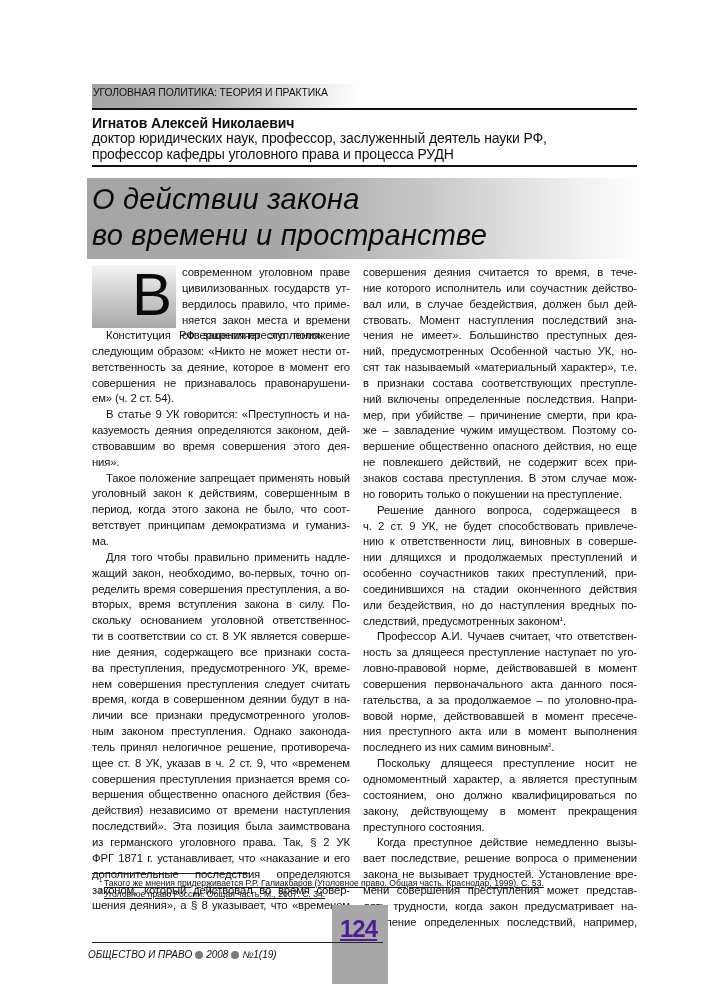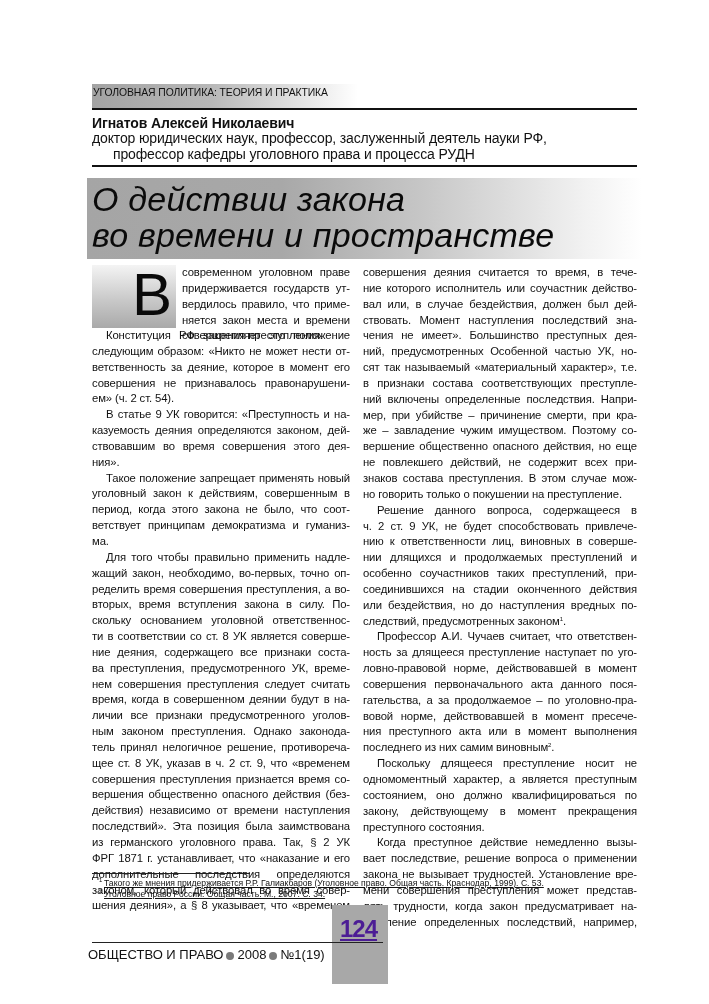--- a/index.html
+++ b/index.html
@@ -7,65 +7,65 @@
          font-family: "Liberation Sans", sans-serif; color: #111; }
   .abs { position: absolute; }
   .section-bar { left: 92px; top: 84px; width: 265px; height: 26px;
     background: linear-gradient(to right, #a3a3a3 0%, #b8b8b8 45%, #ffffff 100%);
     font-size: 10.4px; line-height: 17px; padding-left: 1px; color: #111; letter-spacing: -0.1px; white-space: nowrap; }
   .rule { background: #111; height: 2px; }
   .author-name { left: 92px; top: 116px; font-weight: bold; font-size: 14px; line-height: 14px; letter-spacing: -0.1px; }
   .author-cred { left: 92px; font-size: 14px; line-height: 14px; white-space: nowrap; letter-spacing: -0.15px; }
   .title-box { left: 87px; top: 178px; width: 555px; height: 81px;
     background: linear-gradient(to right, #a5a5a5 0%, #a8a8a8 35%, #c6c6c6 60%, #f2f2f2 90%, #ffffff 100%); }
-  .title-line { left: 92px; font-style: italic; font-size: 34px; line-height: 36px; white-space: nowrap; color: #0a0a0a; letter-spacing: 0.2px; text-align: center; }
+  .title-line { left: 92px; font-style: italic; font-size: 29px; line-height: 36px; white-space: nowrap; color: #0a0a0a; letter-spacing: 0.2px; text-align: center; }
   .dropcap { left: 92px; top: 265px; width: 84px; height: 63px;
     background: linear-gradient(to bottom, #f4f4f4 0%, #c9c9c9 55%, #a9a9a9 100%); }
   .dropcap-letter { position: absolute; right: 4px; top: -2px; font-size: 60px; line-height: 64px; color: #0a0a0a; }
   .col { font-size: 11.3px; line-height: 15.85px; color: #111; letter-spacing: -0.12px; }
   .col .ln { display: block; white-space: nowrap; text-align: justify; text-align-last: justify; height: 15.85px; overflow: visible; }
   .col .ln.last { text-align-last: left; }
   .col .ln.ind { padding-left: 14px; }
   .col-left-top { left: 182px; top: 265px; width: 168px; }
   .col-left { left: 92px; top: 328px; width: 258px; }
   .col-right { left: 363px; top: 265px; width: 274px; }
   sup { font-size: 6px; line-height: 0; vertical-align: 4px; }
   .fn-rule { left: 92px; top: 873px; width: 158px; height: 1px; background: #222; }
   .fn { left: 104px; font-size: 8.6px; line-height: 11px; white-space: nowrap; color: #111; text-decoration: underline; }
   .fn .fnnum { position: absolute; left: -5px; top: -3px; font-size: 6px; }
   .page-box { left: 332px; top: 905px; width: 56px; height: 79px; background: #a8a8a8; }
   .page-num { position: absolute; left: 8px; top: 10px; font-weight: bold; font-size: 24px; letter-spacing: -1px; color: #4c1d95; text-decoration: underline; }
   .footer-rule { left: 92px; top: 942px; width: 291px; height: 1px; background: #222; }
-  .footer { left: 88px; top: 948px; font-size: 13px; line-height: 13px; white-space: nowrap; color: #111; }
+  .footer { left: 88px; top: 948px; font-size: 10px; line-height: 13px; white-space: nowrap; color: #111; font-style: italic; }
   .dot { display: inline-block; width: 8px; height: 8px; border-radius: 50%; background: #7a7a7a; vertical-align: -0.5px; margin: 0 3px; }
 </style>
 </head>
 <body>
 
 <div class="abs section-bar">
   <span>УГОЛОВНАЯ ПОЛИТИКА: ТЕОРИЯ И ПРАКТИКА</span>
 </div>
 <div class="abs rule" style="left:92px; top:108px; width:545px;"></div>
 
 <div class="abs author-name">Игнатов Алексей Николаевич</div>
 <div class="abs author-cred" style="top:131px;">доктор юридических наук, профессор, заслуженный деятель науки РФ,</div>
-<div class="abs author-cred" style="top:147px;margin-left:21px;">профессор кафедры уголовного права и процесса РУДН</div>
+<div class="abs author-cred" style="top:147px;">профессор кафедры уголовного права и процесса РУДН</div>
 <div class="abs rule" style="left:92px; top:165px; width:545px;"></div>
 
 <div class="abs title-box"></div>
 <div class="abs title-line" style="top:181px;">О действии закона</div>
 <div class="abs title-line" style="top:217px;">во времени и пространстве</div>
 
 <div class="abs dropcap">
   <span class="dropcap-letter">В</span>
 </div>
 
 <div class="abs col col-left-top" id="col-left-top">
     <span class="ln">современном уголовном праве</span>
-    <span class="ln">придерживается государств ут-</span>
+    <span class="ln">цивилизованных государств ут-</span>
     <span class="ln">вердилось правило, что приме-</span>
     <span class="ln">няется закон места и времени</span>
     <span class="ln last">совершения преступления.</span>
   </div>
 <div class="abs col col-left" id="col-left">
     <span class="ln ind"><span>Конституция РФ закрепляет это положение</span></span>
     <span class="ln"><span>следующим образом: «Никто не может нести от-</span></span>
     <span class="ln"><span>ветственность за деяние, которое в момент его</span></span>
     <span class="ln"><span>совершения не признавалось правонарушени-</span></span>
     <span class="ln last"><span>ем» (ч. 2 ст. 54).</span></span>

